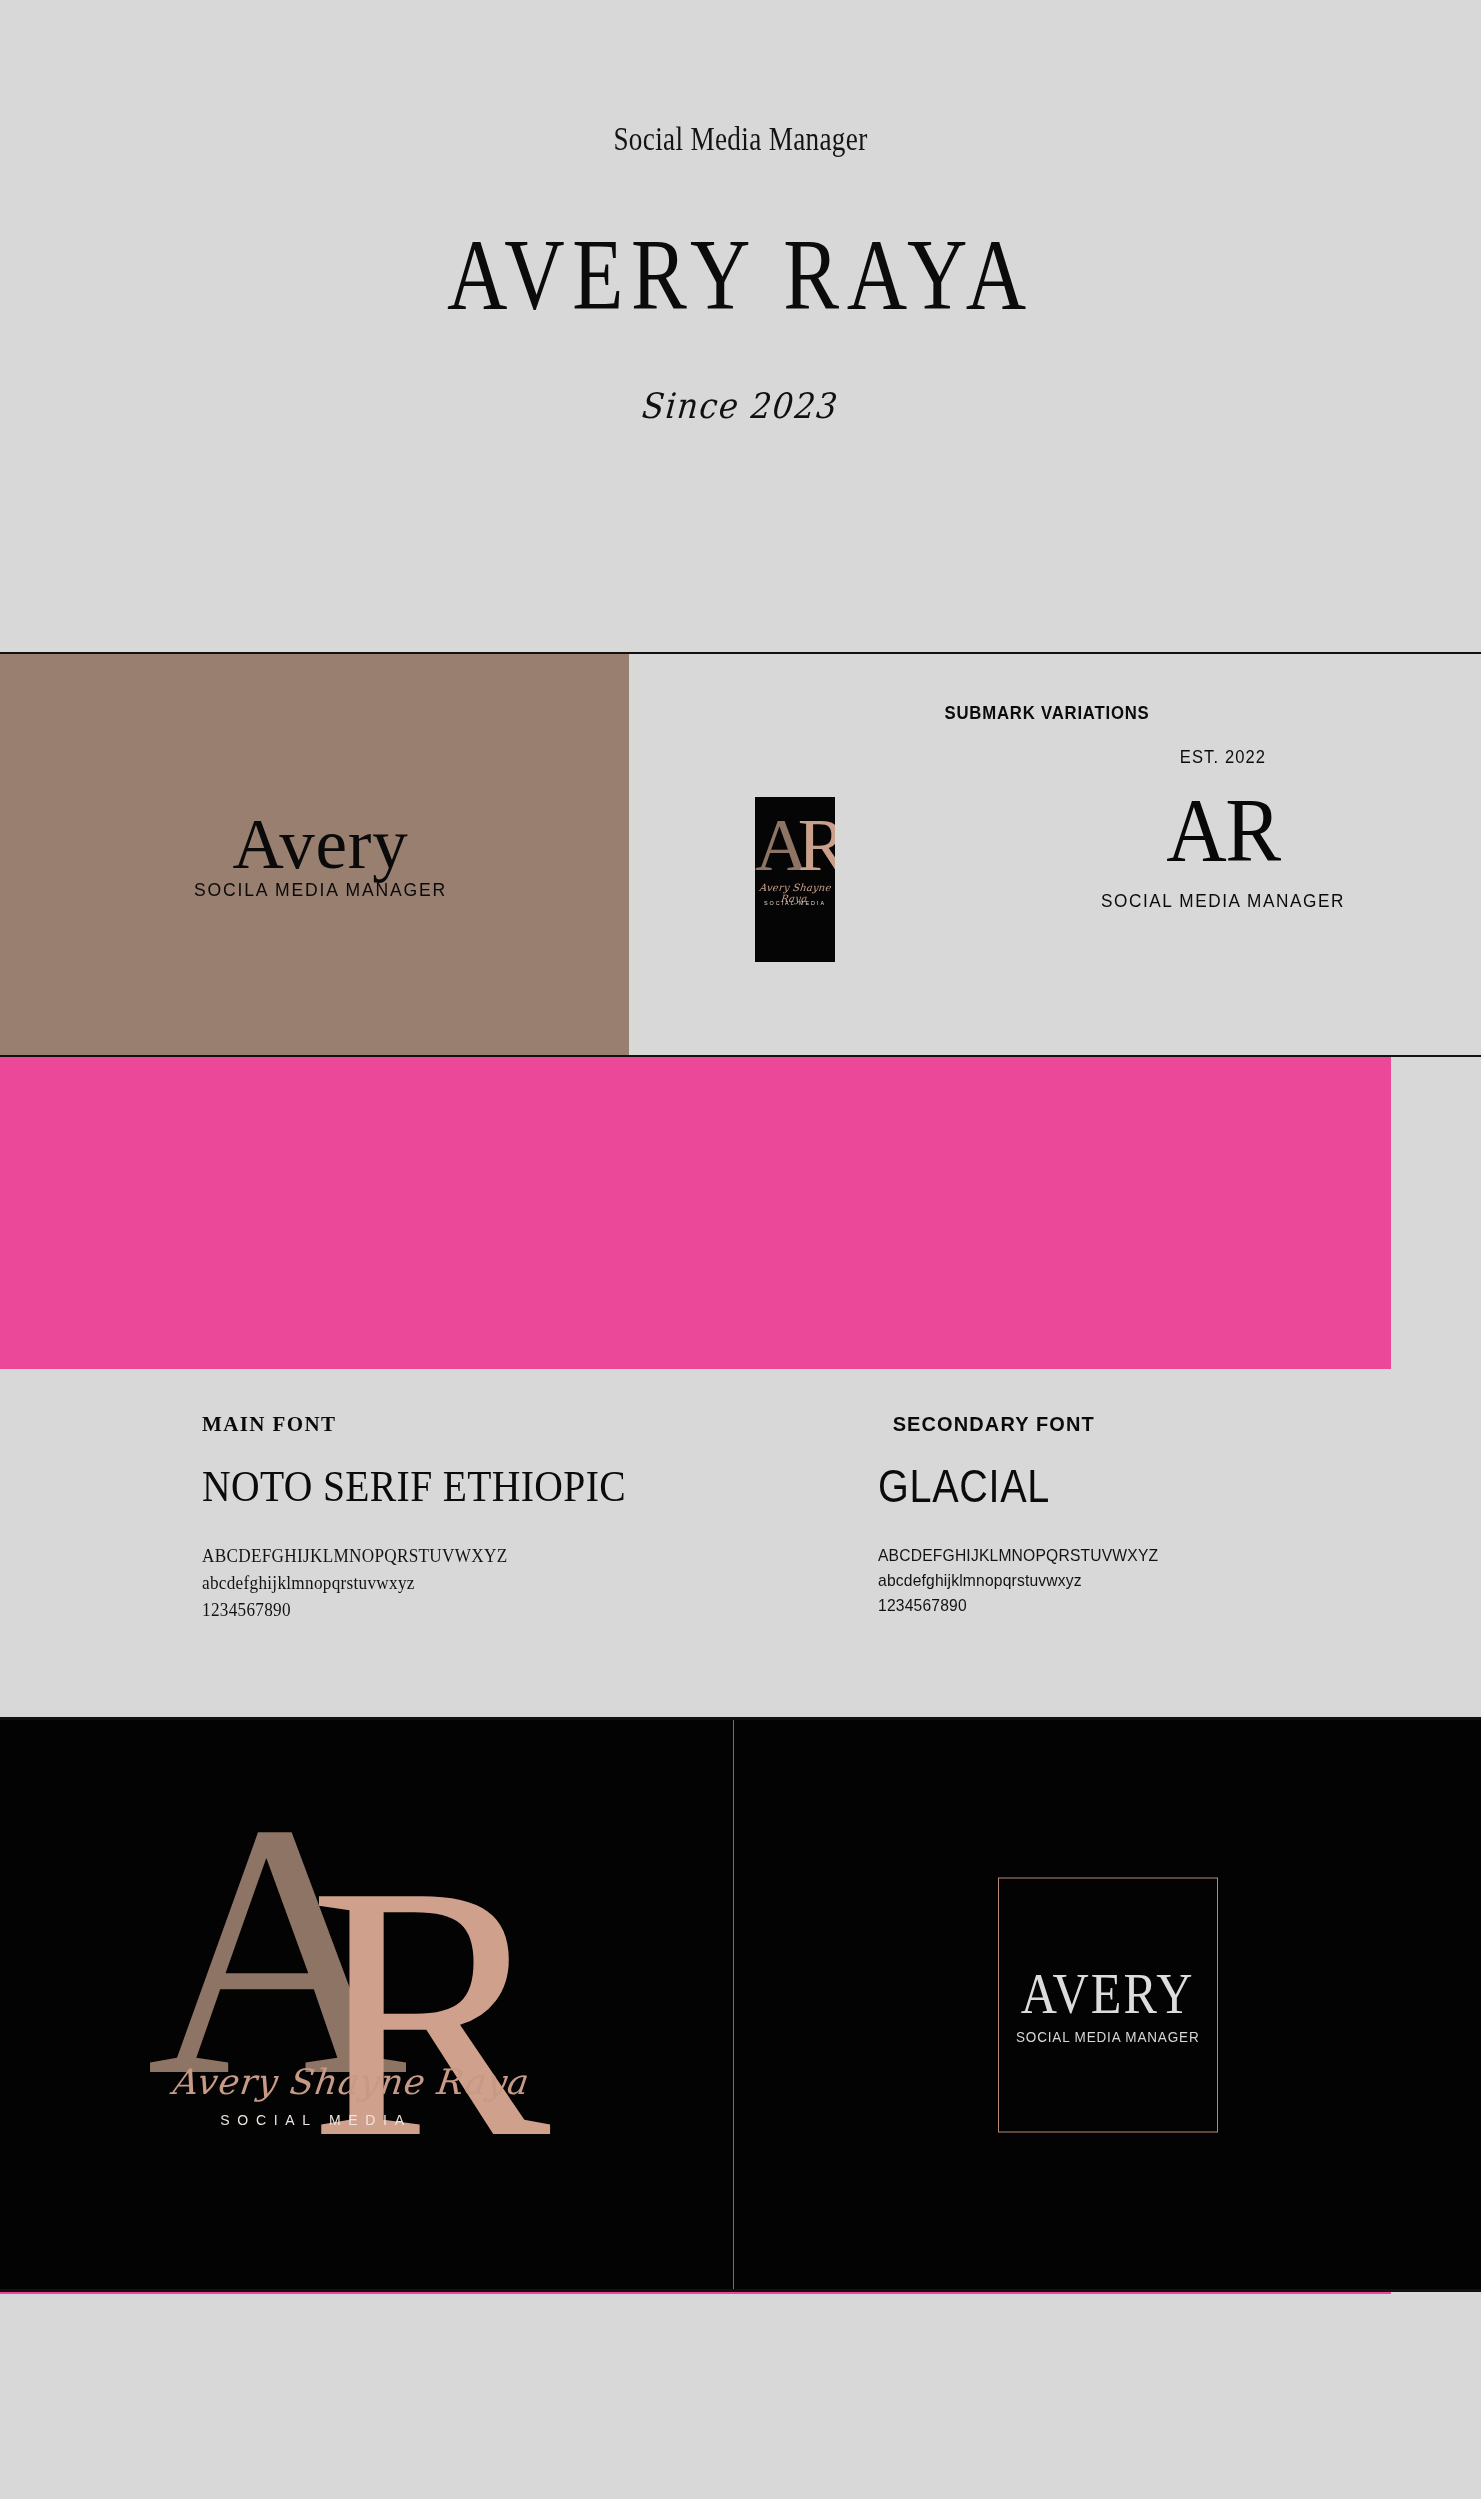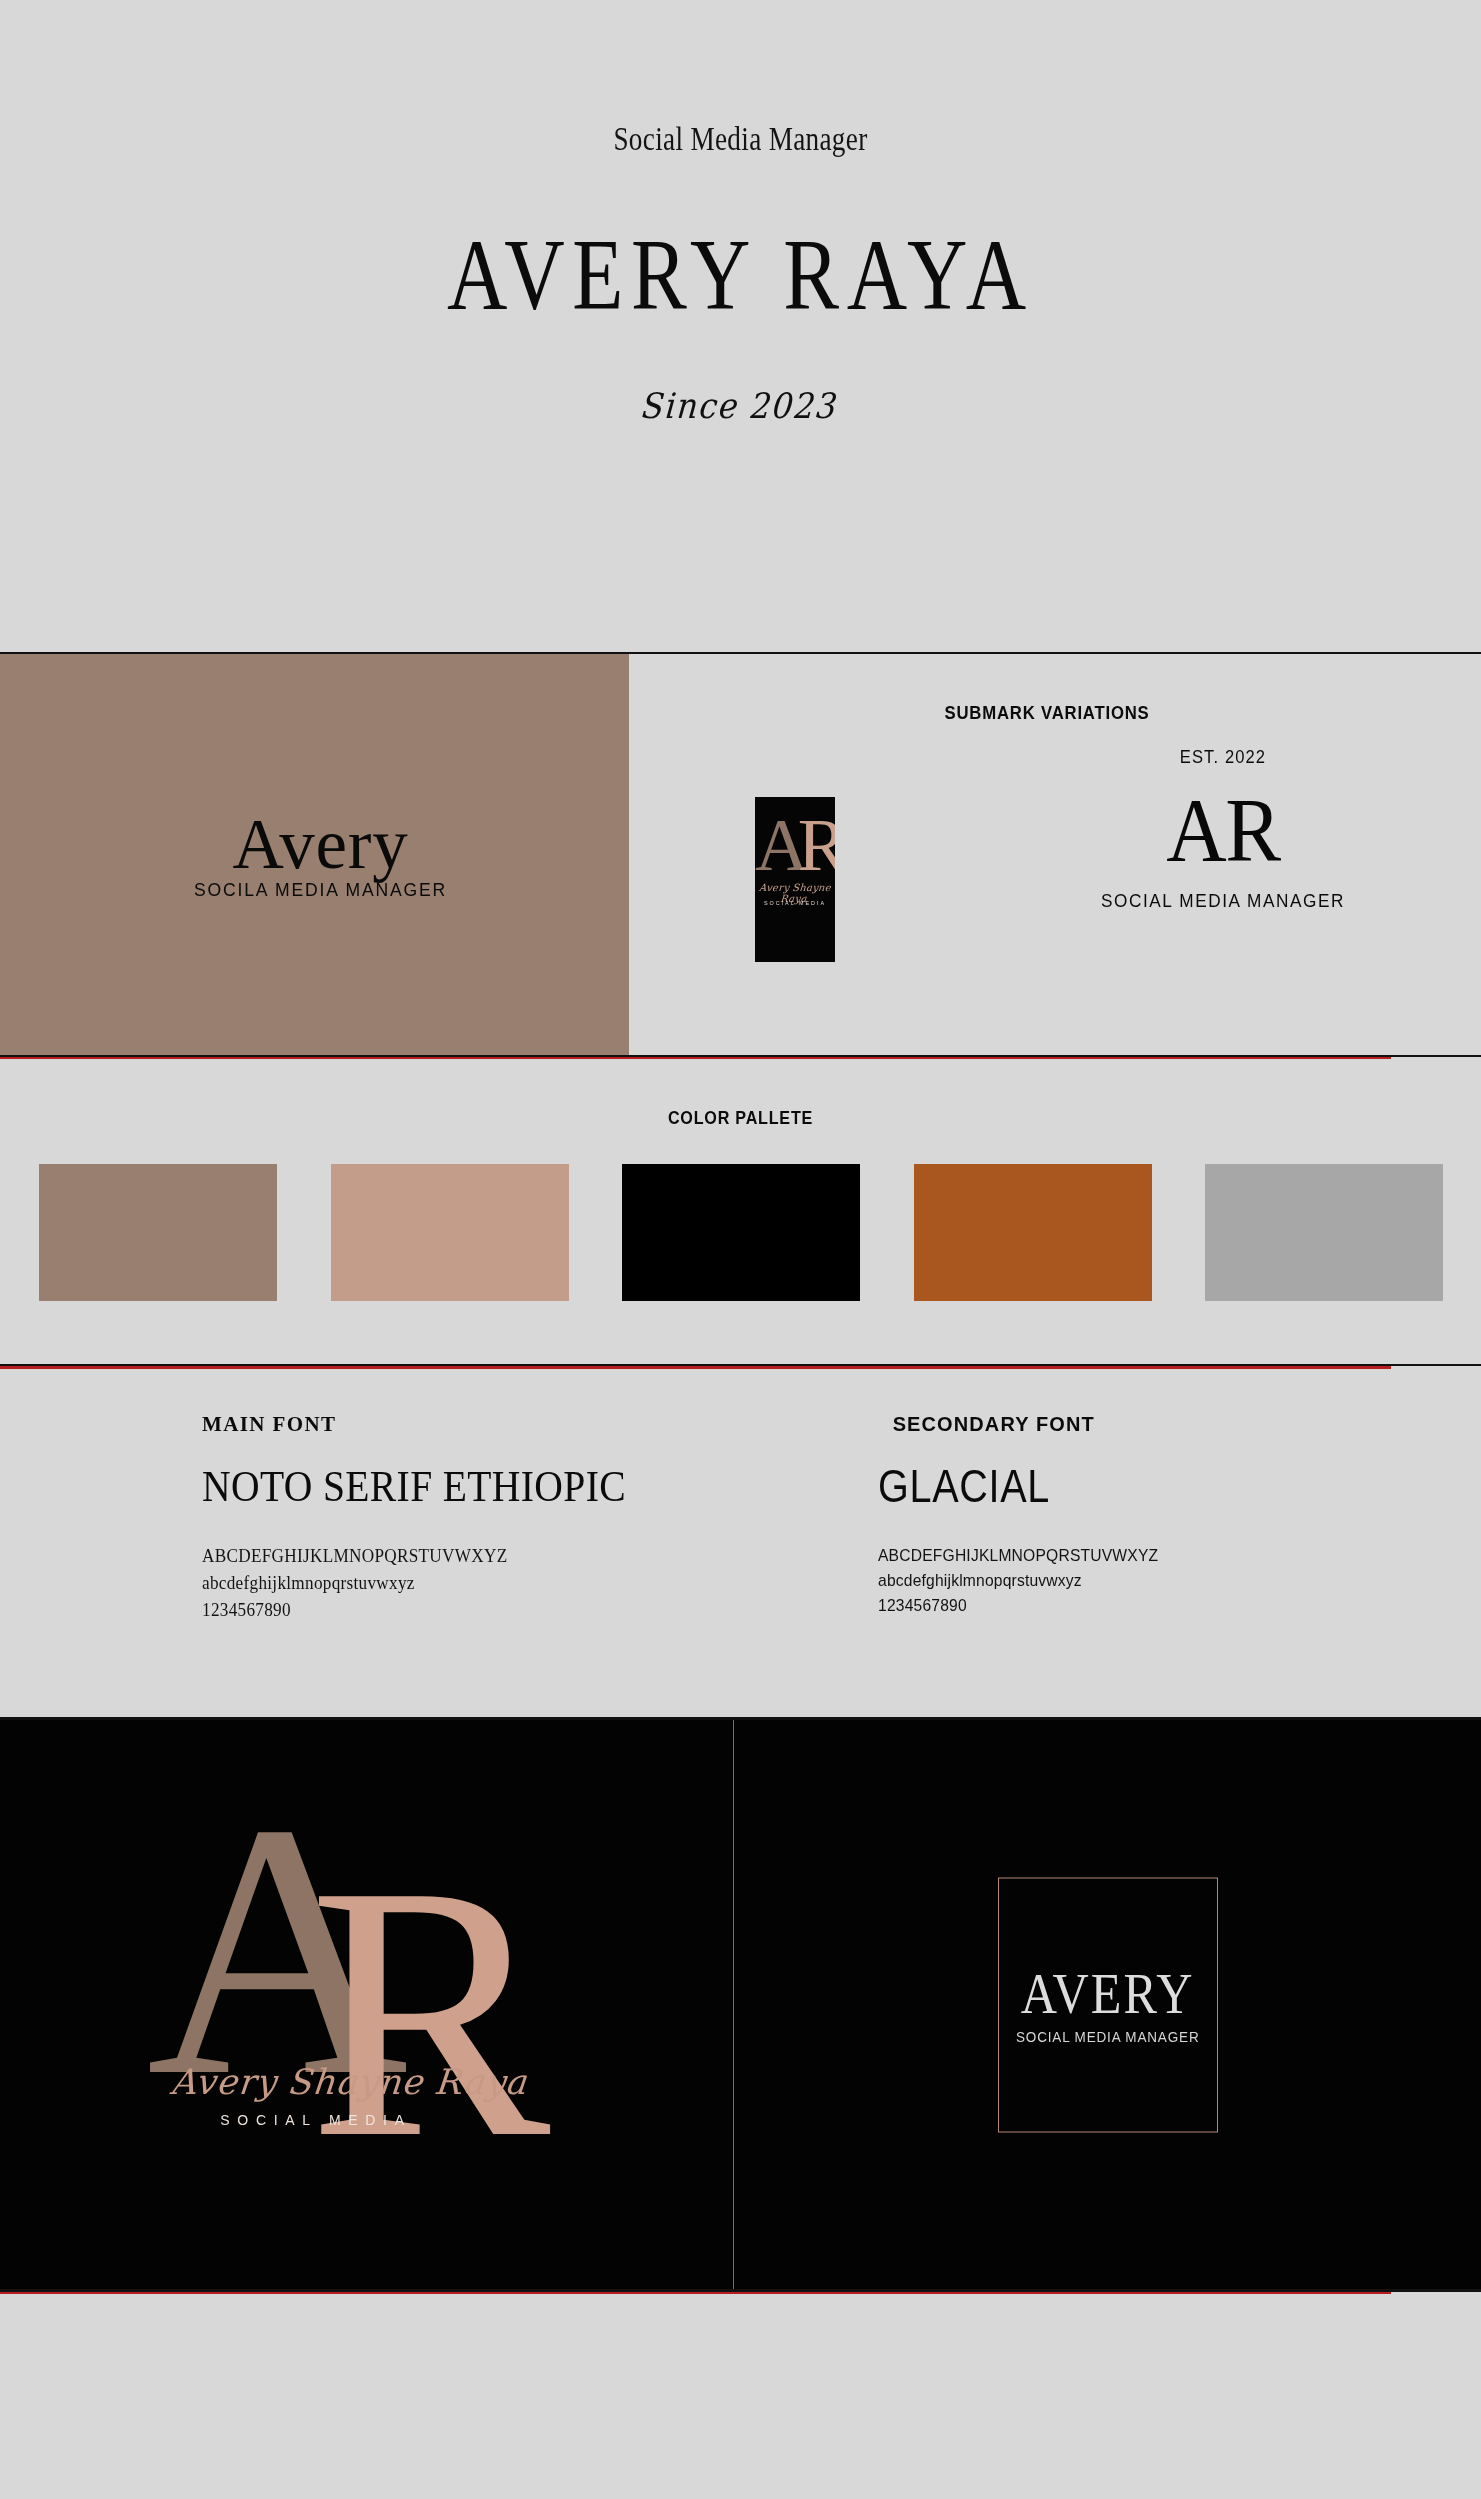--- a/index.html
+++ b/index.html
@@ -9,21 +9,21 @@
     height:2500px;
     background:#d8d8d8;
     font-family:"Liberation Sans", sans-serif;
     overflow:hidden;
   }
 
   .board {
     position:relative;
     width:1391px;
     height:2500px;
-    background:#b91c1c;
+    background:#ec4899;
   }
 
   
   .hero {
     position:absolute;
     left:0; top:0;
     width:1481px; height:652px;
     background:#d8d8d8;
   }
   .hero-tagline {
@@ -418,30 +418,20 @@
       </div>
 
       <div class="ar-lockup">
         <div class="ar-est">EST. 2022</div>
         <div class="ar-mark">AR</div>
         <div class="ar-sub">SOCIAL MEDIA MANAGER</div>
       </div>
     </div>
   </section>
 
-  <section class="row-palette">
-    <div class="palette-title">COLOR PALLETE</div>
-    <div class="swatch-row">
-      <div class="swatch" style="background: rgb(152, 127, 112);"></div>
-      <div class="swatch" style="background: rgb(196, 157, 138);"></div>
-      <div class="swatch" style="background: rgb(0, 0, 0);"></div>
-      <div class="swatch" style="background: rgb(169, 87, 31);"></div>
-      <div class="swatch" style="background: rgb(167, 167, 167);"></div>
-    </div>
-  </section>
 
   <section class="row-fonts">
 
     <div class="font-col main">
       <div class="font-kicker">MAIN FONT</div>
       <div class="font-display">NOTO SERIF ETHIOPIC</div>
       <div class="font-specimen">
         <div>ABCDEFGHIJKLMNOPQRSTUVWXYZ</div>
         <div>abcdefghijklmnopqrstuvwxyz</div>
         <div>1234567890</div>

